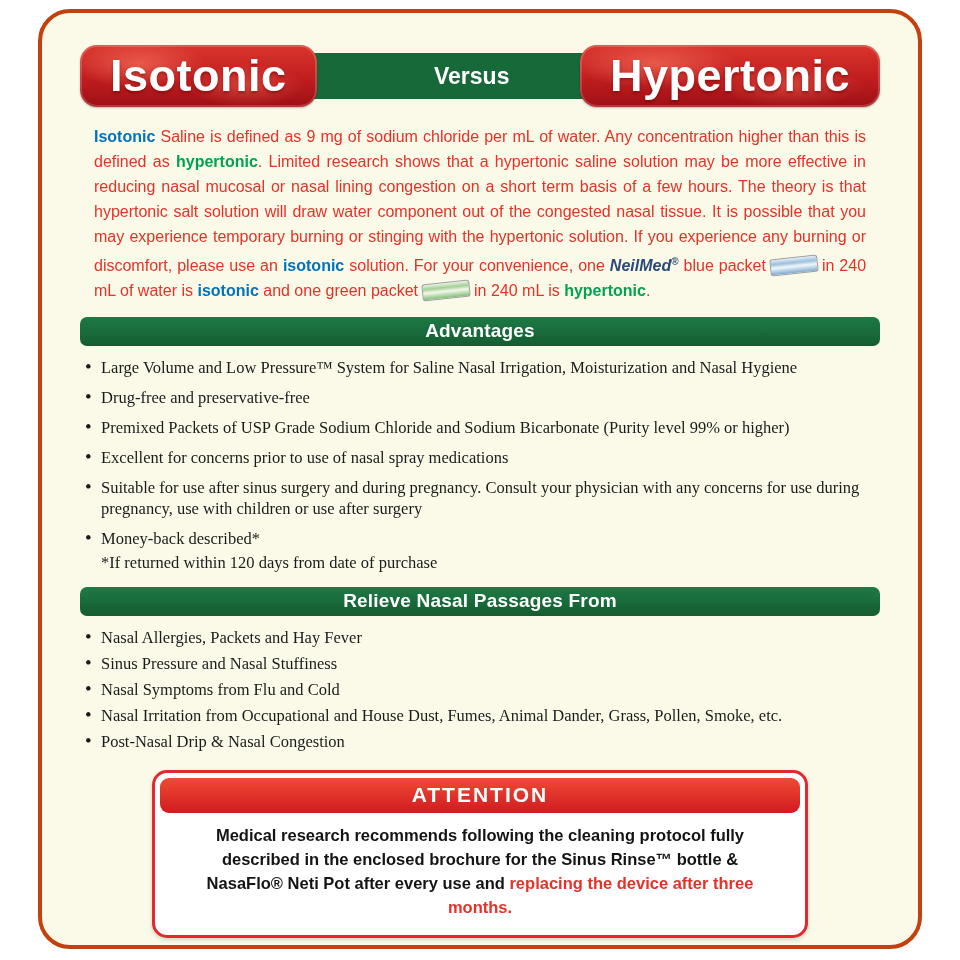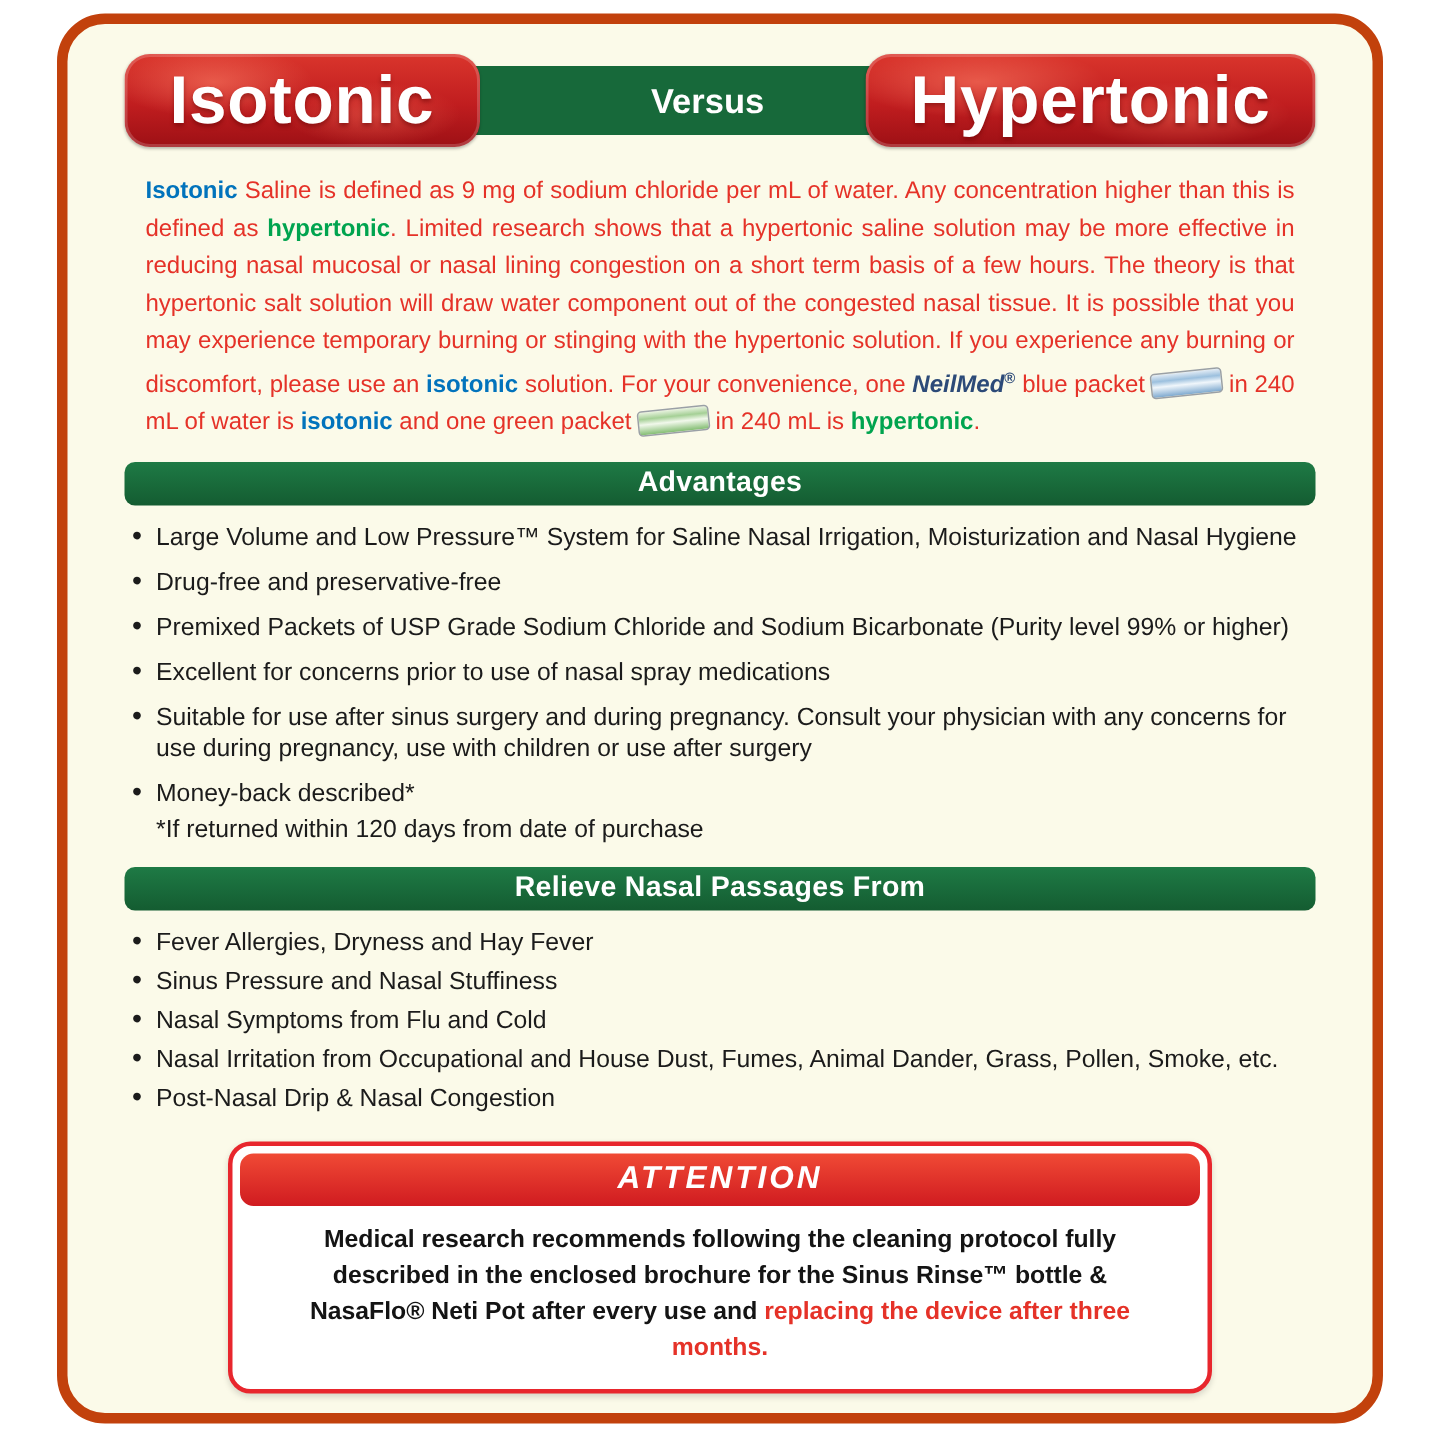--- a/index.html
+++ b/index.html
@@ -1,21 +1,21 @@
 <!DOCTYPE html>
 <html><head>
 <meta charset="utf-8">
 <title>Isotonic Versus Hypertonic</title>
 <style>
   html,body{margin:0;padding:0;background:#ffffff;width:960px;height:960px;
     font-family:"Liberation Sans",sans-serif;-webkit-font-smoothing:antialiased;}
   .card{
     position:relative;margin:9px auto 0;width:884px;height:940px;box-sizing:border-box;
-    background:#fbfae9;border:7px solid #c2410c;border-radius:32px;
-    padding:14px 38px 0;overflow:hidden;
+    background:#fbfae9;border:4px solid #c2410c;border-radius:32px;
+    padding:26px 38px 0;overflow:hidden;
   }
   
   .header{position:relative;height:66px;margin:4px 0 0;display:flex;align-items:center;justify-content:space-between;}
   .green-band{position:absolute;left:4px;right:4px;top:10px;bottom:10px;background:#17693a;border-radius:24px;}
   .red-banner{
     position:relative;z-index:1;height:62px;border-radius:17px;
     display:flex;align-items:center;justify-content:center;
     color:#fff;font-weight:bold;font-size:45px;letter-spacing:.5px;
     text-shadow:0 2px 3px rgba(90,0,0,.45);
     background:
@@ -41,33 +41,33 @@
   .seg-icon-blue{background:linear-gradient(180deg,#e3ecf5 0%,#9cc0de 30%,#f0f6fb 55%,#7ea9cf 100%);}
   .seg-icon-green{background:linear-gradient(180deg,#e9f3e0 0%,#a5d096 30%,#f1f8eb 55%,#83bd72 100%);}
   
   .section-banner{
     margin:14px 0 0;background:linear-gradient(180deg,#1e7a45,#145c31);
     color:#fff;text-align:center;font-size:19px;font-weight:bold;
     padding:3px 0 4px;border-radius:7px;letter-spacing:.2px;
   }
   
   ul.bullets{list-style:none;margin:11px 4px 0;padding:0;}
-  ul.bullets li{position:relative;padding-left:17px;margin:9px 0;font-size:16.5px;line-height:21px;color:#1b1b1b;}
+  ul.bullets li{position:relative;padding-left:17px;margin:9px 0;font-size:16.5px;line-height:21px;color:#1b1b1b;font-family:Liberation Serif, serif;}
   ul.bullets li::before{content:"\2022";position:absolute;left:1px;top:-1px;font-size:19px;color:#1b1b1b;}
   ul.bullets.tight li{margin:5px 0;}
   .li-note{margin-top:3px;}
   
   .attention{
     width:650px;margin:18px auto 0;background:#ffffff;border:3px solid #e8262d;
     border-radius:15px;box-shadow:0 2px 4px rgba(0,0,0,.15);overflow:hidden;
   }
   .attention-header{
     margin:5px;border-radius:9px;background:linear-gradient(180deg,#f04a35,#d01b20);
     color:#fff;font-weight:bold;font-size:21px;text-align:center;
-    padding:5px 0 6px;letter-spacing:2px;font-style:italic;
+    padding:5px 0 6px;letter-spacing:2px;
   }
   .attention-body{font-weight:bold;font-size:16.5px;text-align:center;padding:5px 28px 16px;line-height:24px;}
   .attention-body .seg-red{font-weight:bold;}
 </style>
 </head>
 <body>
 
 <div class="card">
 
   <div class="header">
@@ -88,21 +88,21 @@
       <li><span>Large Volume and Low Pressure™ System for Saline Nasal Irrigation, Moisturization and Nasal Hygiene</span></li>
       <li><span>Drug-free and preservative-free</span></li>
       <li><span>Premixed Packets of USP Grade Sodium Chloride and Sodium Bicarbonate (Purity level 99% or higher)</span></li>
       <li><span>Excellent for concerns prior to use of nasal spray medications</span></li>
       <li><span>Suitable for use after sinus surgery and during pregnancy. Consult your physician with any concerns for use during pregnancy, use with children or use after surgery</span></li>
       <li><span>Money-back described*</span><div class="li-note">*If returned within 120 days from date of purchase</div></li>
     </ul>
 
   <div class="section-banner">Relieve Nasal Passages From</div>
   <ul class="bullets tight">
-      <li><span>Fever Allergies, Dryness and Hay Fever</span></li>
+      <li><span>Nasal Allergies, Packets and Hay Fever</span></li>
       <li><span>Sinus Pressure and Nasal Stuffiness</span></li>
       <li><span>Nasal Symptoms from Flu and Cold</span></li>
       <li><span>Nasal Irritation from Occupational and House Dust, Fumes, Animal Dander, Grass, Pollen, Smoke, etc.</span></li>
       <li><span>Post-Nasal Drip &amp; Nasal Congestion</span></li>
     </ul>
 
   <div class="attention">
     <div class="attention-header">ATTENTION</div>
     <div class="attention-body"><span class="seg-black">Medical research recommends following the cleaning protocol fully described in the enclosed brochure for the Sinus Rinse™ bottle &amp; NasaFlo® Neti Pot after every use and </span><span class="seg-red">replacing the device after three months.</span></div>
   </div>

